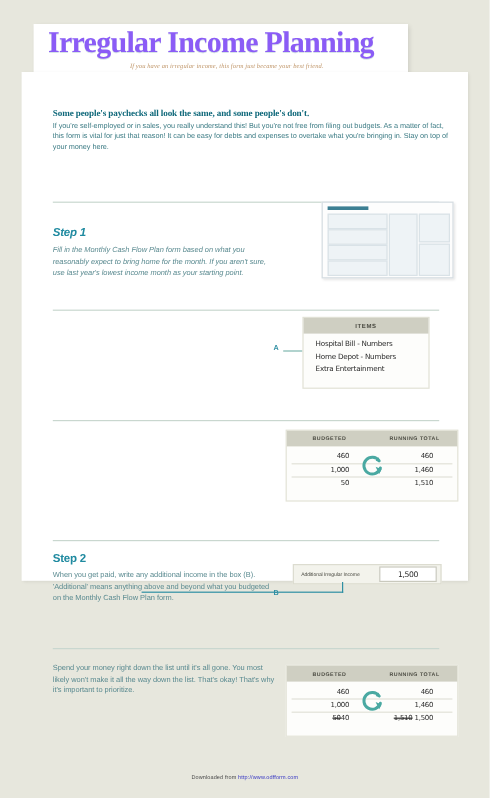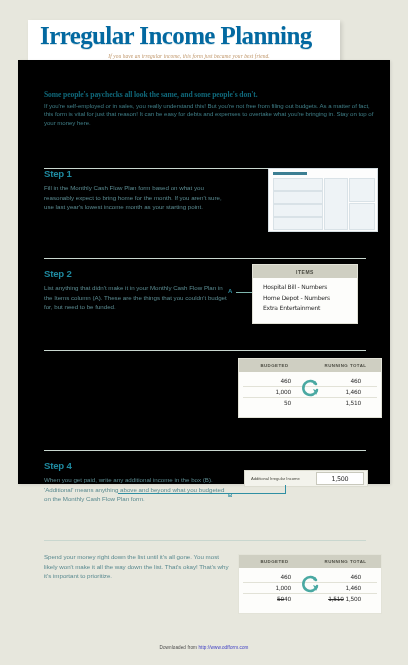--- a/index.html
+++ b/index.html
@@ -17,40 +17,40 @@
     background:#ffffff;
     box-shadow:2px 2px 4px rgba(0,0,0,.12);
     overflow:hidden;
   }
   .title{
     position:absolute;left:12px;top:2px;
     font-family:"Liberation Serif", serif;
     font-weight:bold;
     font-size:25px;
     letter-spacing:-0.6px;
-    color:#0369a1;
+    color:#8b5cf6;
     white-space:nowrap;
     text-shadow:0 1px 0 rgba(180,205,210,.55);
   }
   .subtitle{
     position:absolute;left:30px;top:33px;width:262px;
     text-align:center;
     font-family:"Liberation Serif", serif;
     font-style:italic;
     font-size:5.4px;
     letter-spacing:.1px;
     color:#b98b5a;
     white-space:nowrap;
     opacity:.92;
   }
 
   
   .sheet{
     position:absolute;left:18px;top:60px;width:372px;height:424px;
-    background:#000000;
+    background:#ffffff;
     box-shadow:1px 1px 3px rgba(0,0,0,.10);
   }
 
   .intro{
     position:absolute;left:26px;top:30px;width:330px;
   }
   .intro-head{
     font-family:"Liberation Serif", serif;
     font-weight:bold;font-size:7.6px;color:#10697b;
     letter-spacing:-.1px;margin-bottom:3px;white-space:nowrap;
@@ -186,33 +186,29 @@
       <div class="intro-head">Some people's paychecks all look the same, and some people's don't.</div>
       <div class="intro-body">If you're self-employed or in sales, you really understand this! But you're not free from filing out budgets. As a matter of fact, this form is vital for just that reason! It can be easy for debts and expenses to overtake what you're bringing in. Stay on top of your money here.</div>
     </div>
 
     <div class="divider" style="top:108px;"></div>
     <div class="divider" style="top:198px;"></div>
     <div class="divider" style="top:290px;"></div>
     <div class="divider" style="top:390px;"></div>
     <div class="divider" style="top:480px;"></div>
 
-    <div class="step" style="top:108px;">
+    <div class="step" style="top:129px;font-style:italic;">
       <div class="step-title">Step 1</div>
       <div class="step-body">Fill in the Monthly Cash Flow Plan form based on what you reasonably expect to bring home for the month. If you aren't sure, use last year's lowest income month as your starting point.</div>
     </div>
 
-    <div class="step" style="top:208px;">
+
+
+    <div class="step" style="top:400px;">
       <div class="step-title">Step 2</div>
-      <div class="step-body">List anything that didn't make it in your Monthly Cash Flow Plan in the Items column (A). These are the things that you couldn't budget for, but need to be funded.</div>
-    </div>
-
-
-    <div class="step" style="top:400px;">
-      <div class="step-title">Step 4</div>
       <div class="step-body">When you get paid, write any additional income in the box (B). 'Additional' means anything above and beyond what you budgeted on the Monthly Cash Flow Plan form.</div>
     </div>
 
     <div class="step" style="top:492px;">
       <div class="step-body">Spend your money right down the list until it's all gone. You most likely won't make it all the way down the list. That's okay! That's why it's important to prioritize.</div>
     </div>
 
   </div>
 
   <div class="thumb">

